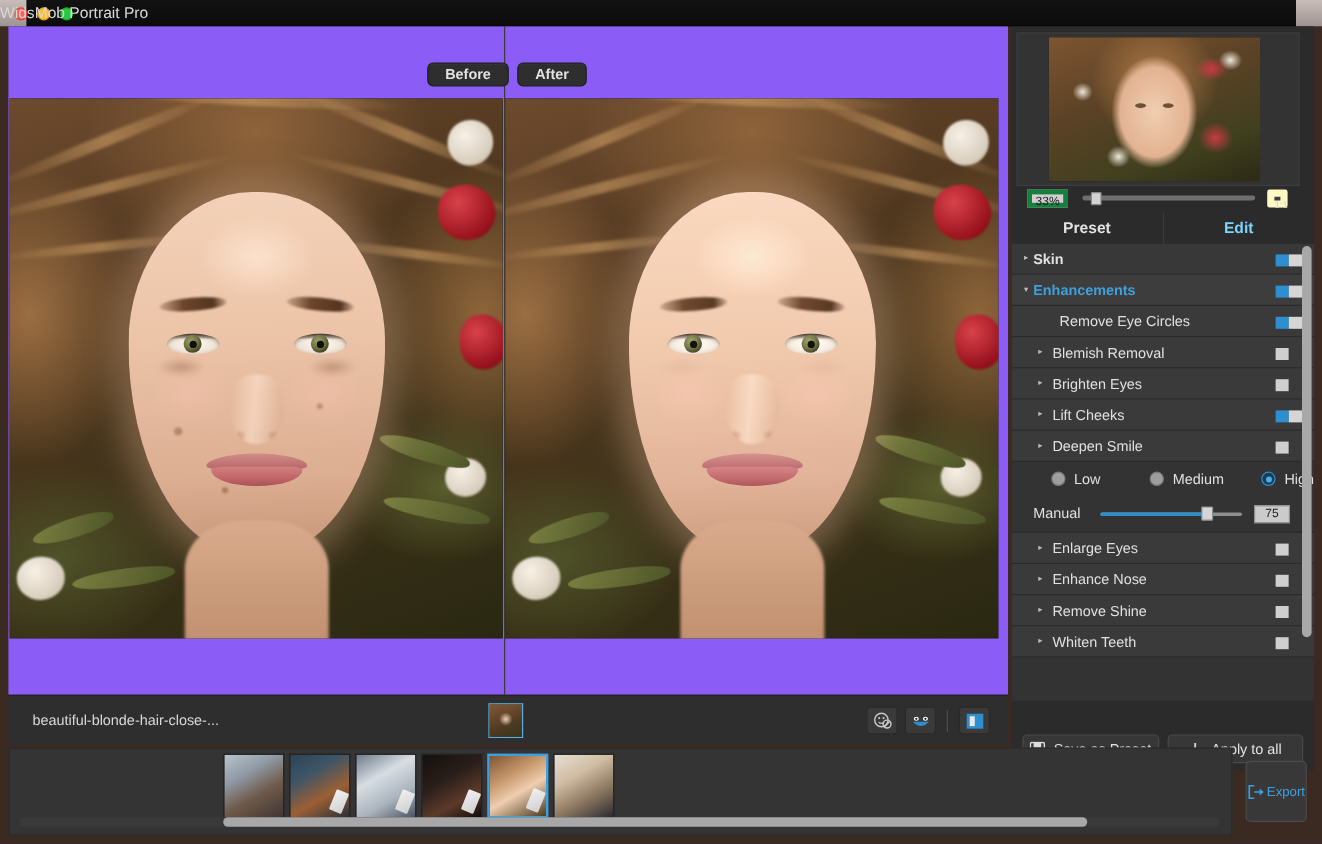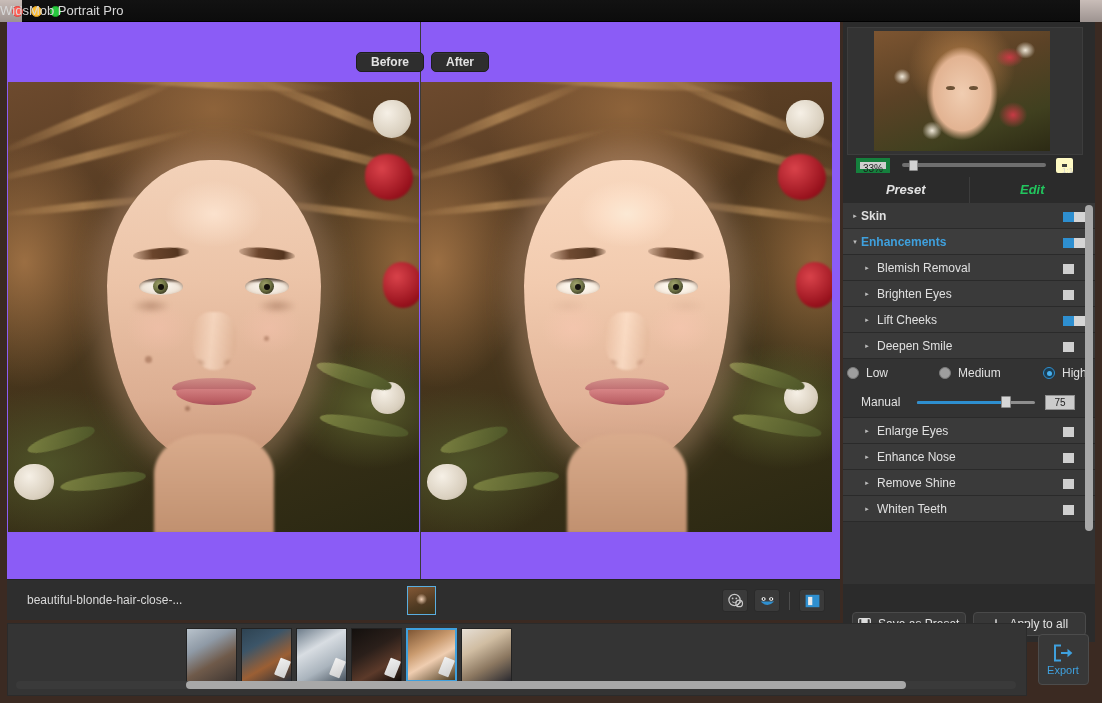--- a/index.html
+++ b/index.html
@@ -302,29 +302,28 @@
     background: #3d3d3d; border: 6px solid #fef9c3; border-radius: 2px;
     color: #cfcfcf; font-size: 8px; line-height: 13px; text-align: center; cursor: pointer;
   }
 
   
   .tabs {
     position: absolute; left: 0; top: 155px;
     width: 252px; height: 26px;
     display: flex; background: #2b2b2b;
     border-bottom: 1px solid #1e1e1e;
-    font-style: italic;
   }
   .tab {
     flex: 1; height: 26px; line-height: 25px; text-align: center;
     font-size: 13px; font-weight: 700; color: #e2e2e2;
     cursor: pointer; background: #2b2b2b;
   }
   .tab + .tab { border-left: 1px solid #3c3c3c; }
-  .tab.active { color: #22c55e; }
+  .tab.active { color: #7dd3fc; }
 
   
   .opt-list {
     position: absolute; left: 0; top: 181px;
     width: 252px; height: 381px;
     overflow: hidden; background: #333333;
   }
   .opt-row {
     position: relative; height: 26px;
     border-bottom: 1px solid #2a2a2a;
@@ -349,21 +348,21 @@
   .toggle span { display: block; width: 11px; height: 10px; }
   .toggle.on  span:first-child { background: #2e8fd0; }
   .toggle.on  span:last-child  { background: #d5d5d5; }
   .toggle.off span:first-child { background: #cfcfcf; }
   .toggle.off span:last-child  { background: #3a3a3a; }
 
   
   .sub-panel { background: #333333; border-bottom: 1px solid #2a2a2a; }
   .radio-row {
     height: 28px; display: flex; align-items: center;
-    padding-left: 4px; gap: 12px;
+    padding-left: 33px; gap: 12px;
   }
   .radio-item { display: flex; align-items: center; gap: 7px; cursor: pointer; }
   .radio-item.i0 { width: 80px; }
   .radio-item.i1 { width: 92px; }
   .radio {
     width: 12px; height: 12px; border-radius: 50%;
     background: #9e9e9e; border: 1px solid #7a7a7a;
     display: flex; align-items: center; justify-content: center;
   }
   .radio.sel { background: #1b3d52; border: 1px solid #2e8fd0; }
@@ -456,21 +455,21 @@
 
   
   .export-wrap {
     position: absolute; left: 1031px; top: 623px;
     width: 64px; height: 73px;
     display: flex; align-items: center; justify-content: center;
   }
   .export-btn {
     width: 51px; height: 51px;
     background: #383838; border: 1px solid #4c4c4c; border-radius: 4px;
-    display: flex; flex-direction: column; align-items: center; justify-content: center;
+    display: flex; flex-direction: row; align-items: center; justify-content: center;
     gap: 2px; cursor: pointer;
   }
   .export-label { font-size: 11px; color: #3fa0dd; }
 </style>
 </head>
 <body>
 
 <div class="app-window">
 
   <div class="titlebar">
@@ -660,20 +659,28 @@
 
       <div class="opt-row expanded">
         <span class="opt-arrow" style="margin-left:6px;">▾</span>
         <span class="opt-label bold accent">Enhancements</span>
         <span class="toggle on">
             <span></span>
             <span></span>
           </span>
       </div>
 
+      <div class="opt-row child">
+        <span class="opt-arrow" style="margin-left:24px;"></span>
+        <span class="opt-label" style="margin-left:4px;">Remove Eye Circles</span>
+        <span class="toggle on">
+            <span></span>
+            <span></span>
+          </span>
+      </div>
 
       <div class="opt-row child">
         <span class="opt-arrow" style="margin-left:18px;">▸</span>
         <span class="opt-label" style="margin-left:4px;">Blemish Removal</span>
         <span class="toggle off">
             <span></span>
             <span></span>
           </span>
       </div>
 

